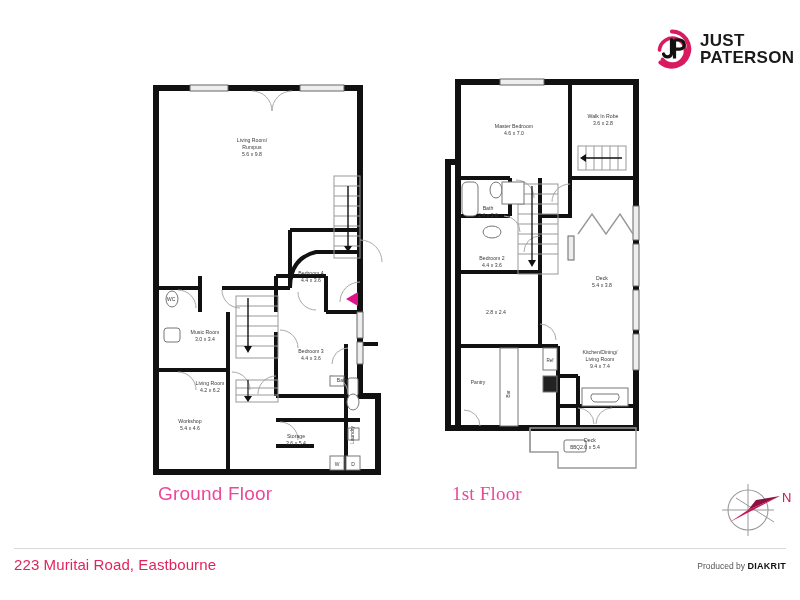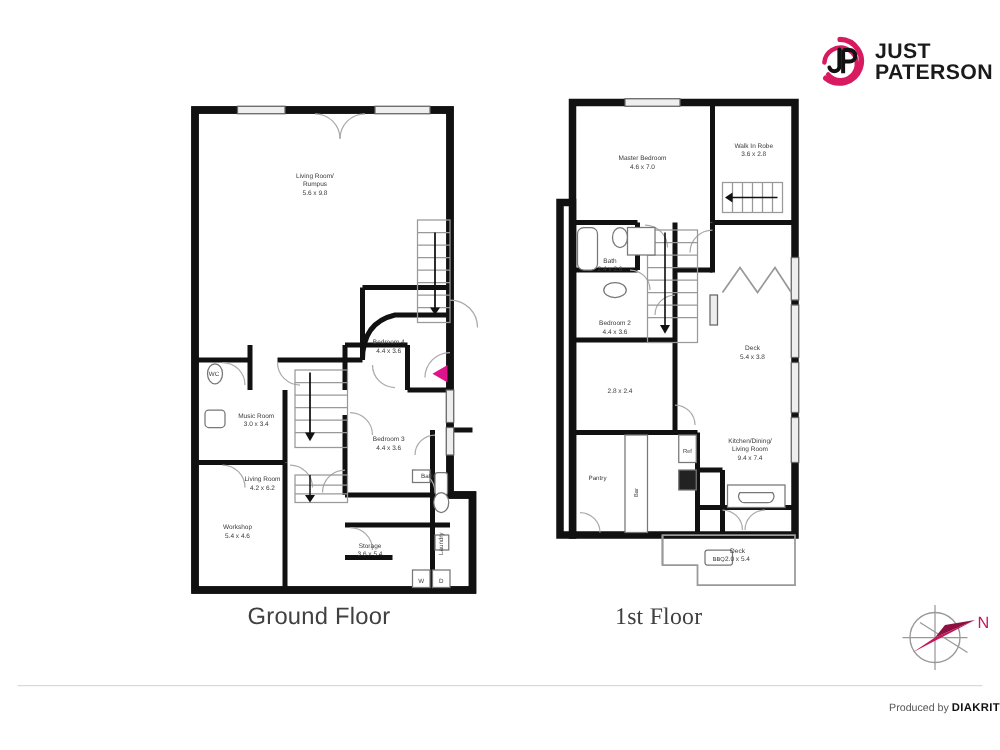--- a/index.html
+++ b/index.html
@@ -10,29 +10,29 @@
   }
   #page{position:absolute;inset:0;}
 
   
   #logo{position:absolute;left:652px;top:26px;width:140px;height:46px;display:flex;align-items:center;}
   #logo-mark{width:40px;height:40px;position:relative;flex:0 0 40px;}
   #logo-text{margin-left:8px;line-height:1.02;}
   .logo-line{font-weight:bold;font-size:17px;letter-spacing:.3px;color:#1a1a1a;display:block;}
 
   
-  .floor-title{position:absolute;font-size:19px;color:#404040;letter-spacing:.2px;margin-left:40px;}
+  .floor-title{position:absolute;font-size:19px;color:#ec4899;letter-spacing:.2px;}
   #title-ground{left:158px;top:483px;}
   #title-first{left:452px;top:483px;font-family:Liberation Serif, serif;}
 
   
   #disclaimer{position:absolute;left:14px;top:518px;width:560px;font-size:8px;color:#6d6d6d;line-height:1.55;}
   #footer-rule{position:absolute;left:14px;top:548px;width:772px;height:1px;background:#d9d9d9;}
   #address{position:absolute;left:14px;top:556px;font-size:15px;color:#e0245e;letter-spacing:.1px;}
-  #produced{position:absolute;right:0;top:561px;font-size:8.5px;color:#555;margin-left:48px;}
+  #produced{position:absolute;right:14px;top:561px;font-size:8.5px;color:#555;margin-left:48px;}
   #produced b{color:#111;font-size:9px;letter-spacing:.3px;}
 
   
   #compass{position:absolute;left:718px;top:482px;width:78px;height:56px;}
 
   svg{display:block;}
   .plan{position:absolute;}
   #plan-ground{left:148px;top:80px;}
   #plan-first{left:440px;top:76px;}
 </style>
@@ -299,17 +299,18 @@
       <circle cx="30" cy="28" r="20" fill="none" stroke="#999" stroke-width="1.1"></circle>
       <path d="M30 2 V54 M4 28 H56" stroke="#999" stroke-width="1"></path>
       <path d="M18 16 L56 40" stroke="#999" stroke-width="1"></path>
       <path d="M62 14 L12 40 L30 28 Z" fill="#c2185b"></path>
       <path d="M62 14 L30 28 L38 18 Z" fill="#8e1040"></path>
       <text x="64" y="20" font-size="13" fill="#c2185b" font-family="Liberation Sans, sans-serif">N</text>
     </svg>
   </div>
 
   <div id="footer-rule"></div>
+  <div id="address">223 Muritai Road, Eastbourne</div>
   <div id="produced">
     <span>Produced by </span><b>DIAKRIT</b>
   </div>
 
 </div>
 
 </body></html>

